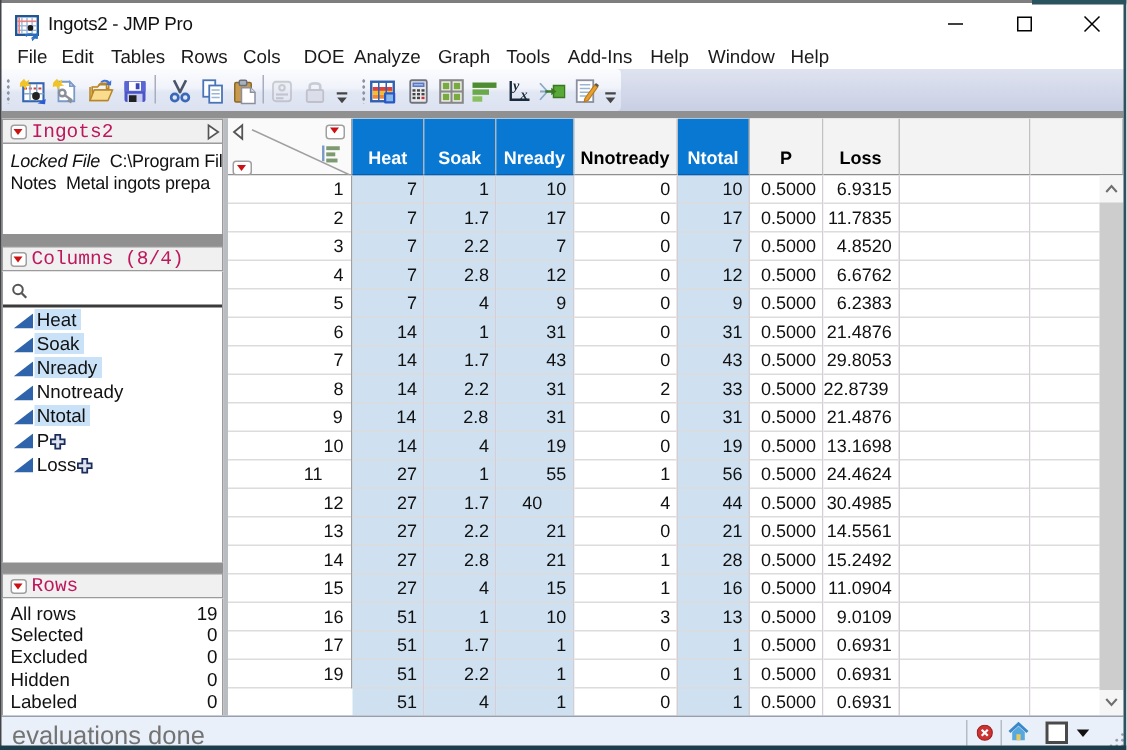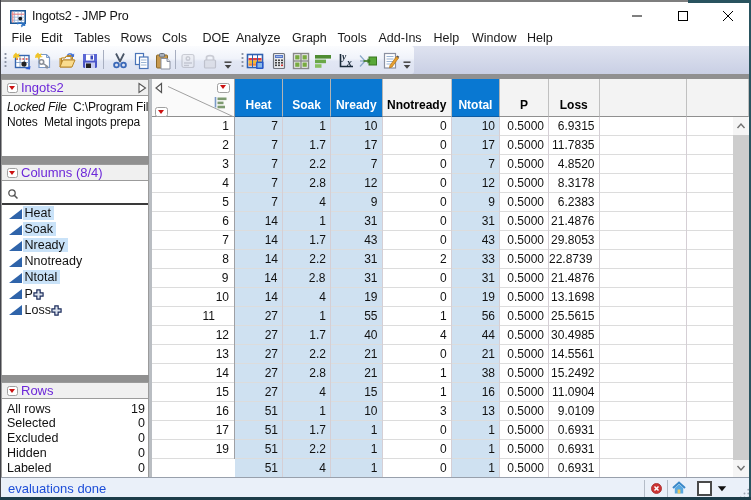--- a/index.html
+++ b/index.html
@@ -29,21 +29,21 @@
      background-image:radial-gradient(circle, #8b93a5 1px, transparent 1.2px);
      background-size:3px 4px; }
   .tsep { position:absolute; top:4px; width:1px; height:19px; background:#a7aec0; }
   .ticon { position:absolute; top:6px; width:18px; height:18px; }
   .chev { position:absolute; top:15px; width:8px; height:9px; }
   
   .graysplit { position:absolute; background:#909090; }
   
   .panel-h { position:absolute; left:1px; width:148px; height:17px; background:#f0f0f0;
      border:1px solid #9b9b9b; }
-  .panel-h .ph-text { position:absolute; left:19px; top:0px; font-size:13px; color:#6d28d9; }
+  .panel-h .ph-text { position:absolute; left:19px; top:0px; font-size:13px; color:#be185d;font-family:Liberation Mono, monospace; }
   .redbtn { position:absolute; width:13px; height:10px; background:#fff; border:1px solid #a0a0a0;
      border-radius:2.5px; }
   .redbtn:after { content:""; position:absolute; left:2px; top:1.8px; width:0; height:0;
      border-left:3.5px solid transparent; border-right:3.5px solid transparent; border-top:4.8px solid #cc1111; }
   .rb-sm { width:11px; height:10px; }
   .rb-sm:after { left:1.3px; top:2px; border-left:3.2px solid transparent; border-right:3.2px solid transparent; border-top:4.4px solid #cc1111; }
   .panel-b { position:absolute; left:1px; width:148px; background:#fff;
      border-left:1px solid #9b9b9b; border-right:1px solid #9b9b9b; }
   
   #tablearea { position:absolute; left:152px; top:79px; width:597px; height:398px; background:#fff; overflow:hidden; }
@@ -481,21 +481,21 @@
         <div class="cell" style="padding-right:4px">17</div>
         <div class="cell" style="padding-right:4px">7</div>
         <div class="cell" style="padding-right:4px">12</div>
         <div class="cell" style="padding-right:4px">9</div>
         <div class="cell" style="padding-right:4px">31</div>
         <div class="cell" style="padding-right:4px">43</div>
         <div class="cell" style="padding-right:4px">31</div>
         <div class="cell" style="padding-right:4px">31</div>
         <div class="cell" style="padding-right:4px">19</div>
         <div class="cell" style="padding-right:4px">55</div>
-        <div class="cell" style="padding-right:4px">40</div>
+        <div class="cell" style="padding-right:20px">40</div>
         <div class="cell" style="padding-right:4px">21</div>
         <div class="cell" style="padding-right:4px">21</div>
         <div class="cell" style="padding-right:4px">15</div>
         <div class="cell" style="padding-right:4px">10</div>
         <div class="cell" style="padding-right:4px">1</div>
         <div class="cell" style="padding-right:4px">1</div>
         <div class="cell" style="padding-right:4px">1</div>
       </div>
     <div class="col" style="left:230.5px;width:69.3px;background:#fff;border-right:1.5px solid #d5cfd5">
         <div class="cell" style="padding-right:4px">0</div>
@@ -525,21 +525,21 @@
         <div class="cell" style="padding-right:4px">12</div>
         <div class="cell" style="padding-right:4px">9</div>
         <div class="cell" style="padding-right:4px">31</div>
         <div class="cell" style="padding-right:4px">43</div>
         <div class="cell" style="padding-right:4px">33</div>
         <div class="cell" style="padding-right:4px">31</div>
         <div class="cell" style="padding-right:4px">19</div>
         <div class="cell" style="padding-right:4px">56</div>
         <div class="cell" style="padding-right:4px">44</div>
         <div class="cell" style="padding-right:4px">21</div>
-        <div class="cell" style="padding-right:4px">38</div>
+        <div class="cell" style="padding-right:4px">28</div>
         <div class="cell" style="padding-right:4px">16</div>
         <div class="cell" style="padding-right:4px">13</div>
         <div class="cell" style="padding-right:4px">1</div>
         <div class="cell" style="padding-right:4px">1</div>
         <div class="cell" style="padding-right:4px">1</div>
       </div>
     <div class="col" style="left:348.0px;width:49.0px;background:#fff;border-right:1.5px solid #d5cfd5">
         <div class="cell" style="padding-right:4px">0.5000</div>
         <div class="cell" style="padding-right:4px">0.5000</div>
         <div class="cell" style="padding-right:4px">0.5000</div>
@@ -557,28 +557,28 @@
         <div class="cell" style="padding-right:4px">0.5000</div>
         <div class="cell" style="padding-right:4px">0.5000</div>
         <div class="cell" style="padding-right:4px">0.5000</div>
         <div class="cell" style="padding-right:4px">0.5000</div>
         <div class="cell" style="padding-right:4px">0.5000</div>
       </div>
     <div class="col" style="left:397.0px;width:50.5px;background:#fff;border-right:1.5px solid #d5cfd5">
         <div class="cell" style="padding-right:4px">6.9315</div>
         <div class="cell" style="padding-right:4px">11.7835</div>
         <div class="cell" style="padding-right:4px">4.8520</div>
-        <div class="cell" style="padding-right:4px">8.3178</div>
+        <div class="cell" style="padding-right:4px">6.6762</div>
         <div class="cell" style="padding-right:4px">6.2383</div>
         <div class="cell" style="padding-right:4px">21.4876</div>
         <div class="cell" style="padding-right:4px">29.8053</div>
         <div class="cell" style="padding-right:20px">22.8739</div>
         <div class="cell" style="padding-right:4px">21.4876</div>
         <div class="cell" style="padding-right:4px">13.1698</div>
-        <div class="cell" style="padding-right:4px">25.5615</div>
+        <div class="cell" style="padding-right:4px">24.4624</div>
         <div class="cell" style="padding-right:4px">30.4985</div>
         <div class="cell" style="padding-right:4px">14.5561</div>
         <div class="cell" style="padding-right:4px">15.2492</div>
         <div class="cell" style="padding-right:4px">11.0904</div>
         <div class="cell" style="padding-right:4px">9.0109</div>
         <div class="cell" style="padding-right:4px">0.6931</div>
         <div class="cell" style="padding-right:4px">0.6931</div>
         <div class="cell" style="padding-right:4px">0.6931</div>
       </div>
     <div class="col" style="left:447.5px;width:87.0px;background:#fff;border-right:1.5px solid #d5cfd5">
@@ -628,21 +628,21 @@
           <path d="M4.5 11 L8 7 L11.5 11" fill="none" stroke="#707070" stroke-width="1.4"></path>
         </svg>
       <div style="position:absolute;left:0;top:17.5px;width:16px;height:325px;background:#cdcdcd"></div>
       <svg style="position:absolute;left:0;top:342px" width="16" height="18">
           <path d="M4.5 7 L8 11 L11.5 7" fill="none" stroke="#707070" stroke-width="1.4"></path>
         </svg>
     </div>
   </div>
 
   <div id="statusbar">
-    <div style="position:absolute;left:7px;top:3px;font-size:13px;color:#1d4ed8">evaluations done</div>
+    <div style="position:absolute;left:7px;top:3px;font-size:17px;color:#737373">evaluations done</div>
     <div style="position:absolute;left:643px;top:2px;width:1px;height:17px;background:#b4bcc8"></div>
     <svg style="position:absolute;left:649.5px;top:5px" width="11" height="11" viewBox="0 0 12 12">
       <circle cx="6" cy="6" r="5.5" fill="#cc3434"></circle>
       <circle cx="6" cy="6" r="5.5" fill="none" stroke="#a02020" stroke-width="0.8"></circle>
       <path d="M3.8 3.8 L8.2 8.2 M8.2 3.8 L3.8 8.2" stroke="#fff" stroke-width="1.6"></path>
     </svg>
     <div style="position:absolute;left:666px;top:2px;width:1px;height:17px;background:#b4bcc8"></div>
     <svg style="position:absolute;left:671px;top:3px" width="14" height="14" viewBox="0 0 14 14">
       <path d="M1 7 L7 1.5 L13 7" fill="none" stroke="#3a88c8" stroke-width="2"></path>
       <path d="M2.8 7 L2.8 12.5 L11.2 12.5 L11.2 7 L7 3.2 Z" fill="#58a8e0"></path>

